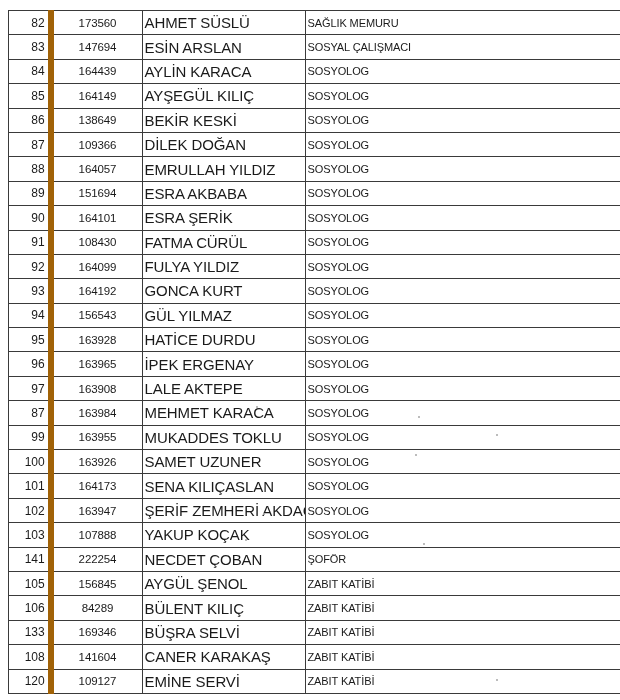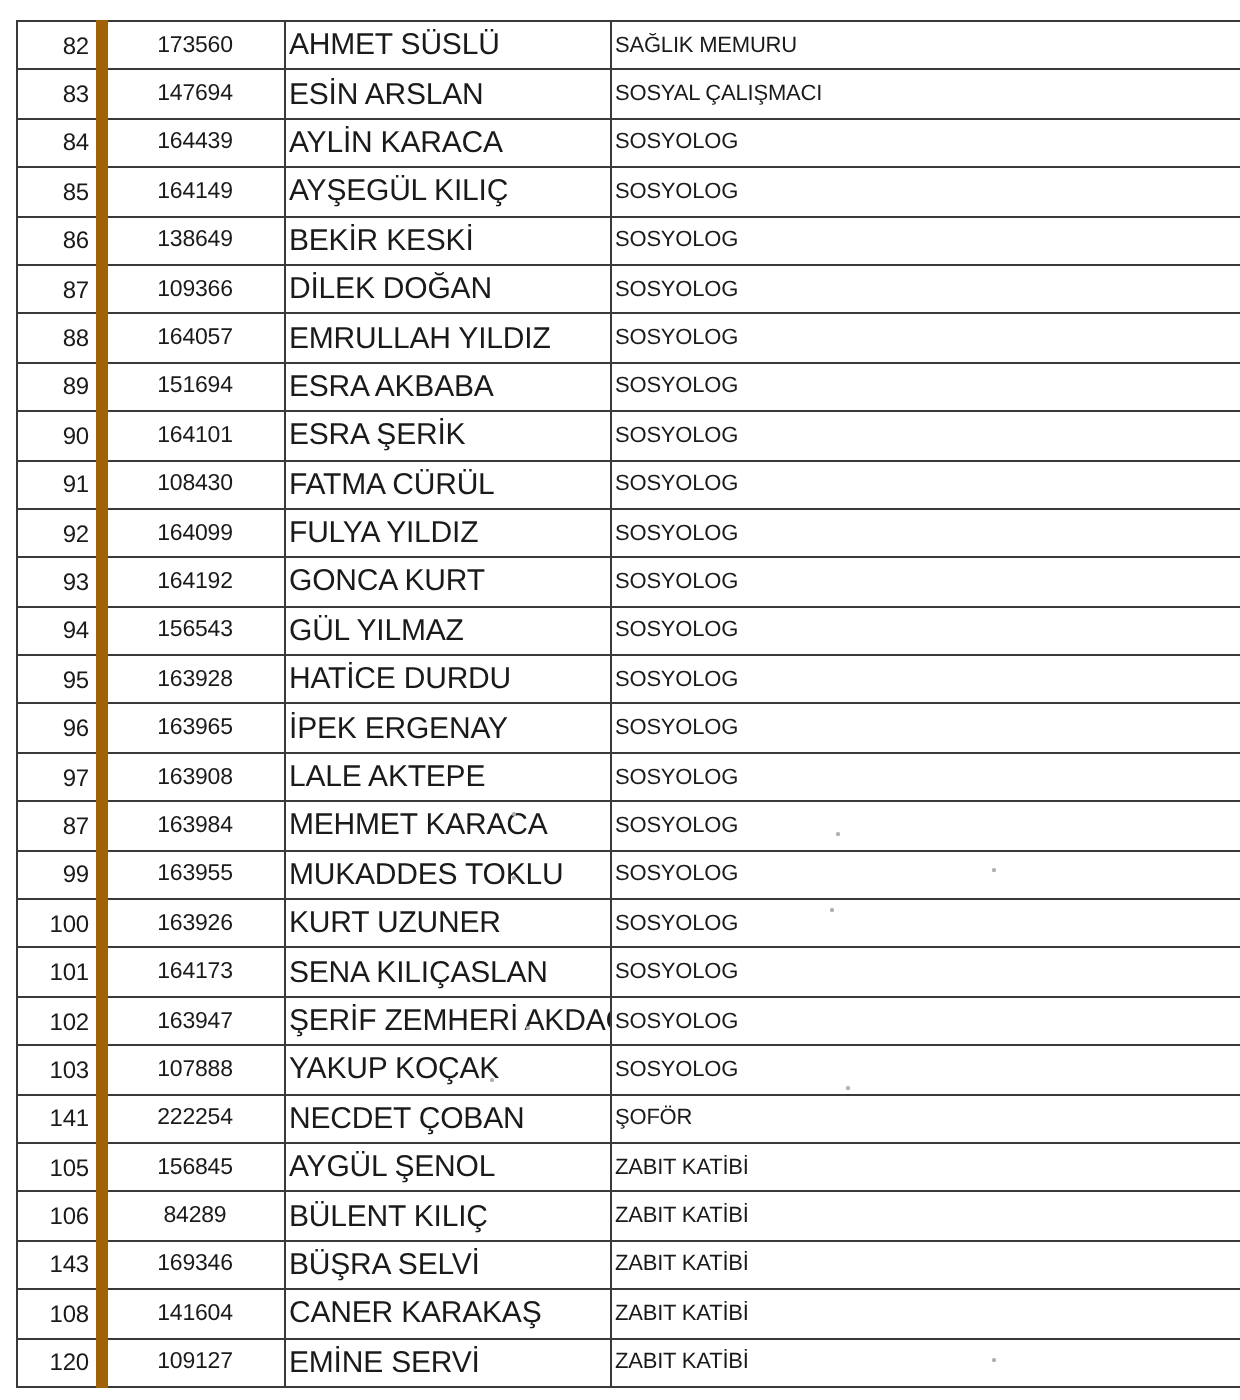--- a/index.html
+++ b/index.html
@@ -181,21 +181,21 @@
         </tr>
         <tr>
           <td class="c-no">99</td>
           <td class="c-id">163955</td>
           <td class="c-name">MUKADDES TOKLU</td>
           <td class="c-title">SOSYOLOG</td>
         </tr>
         <tr>
           <td class="c-no">100</td>
           <td class="c-id">163926</td>
-          <td class="c-name">KURT UZUNER</td>
+          <td class="c-name">SAMET UZUNER</td>
           <td class="c-title">SOSYOLOG</td>
         </tr>
         <tr>
           <td class="c-no">101</td>
           <td class="c-id">164173</td>
           <td class="c-name">SENA KILIÇASLAN</td>
           <td class="c-title">SOSYOLOG</td>
         </tr>
         <tr>
           <td class="c-no">102</td>
@@ -221,21 +221,21 @@
           <td class="c-name">AYGÜL ŞENOL</td>
           <td class="c-title">ZABIT KATİBİ</td>
         </tr>
         <tr>
           <td class="c-no">106</td>
           <td class="c-id">84289</td>
           <td class="c-name">BÜLENT KILIÇ</td>
           <td class="c-title">ZABIT KATİBİ</td>
         </tr>
         <tr>
-          <td class="c-no">143</td>
+          <td class="c-no">133</td>
           <td class="c-id">169346</td>
           <td class="c-name">BÜŞRA SELVİ</td>
           <td class="c-title">ZABIT KATİBİ</td>
         </tr>
         <tr>
           <td class="c-no">108</td>
           <td class="c-id">141604</td>
           <td class="c-name">CANER KARAKAŞ</td>
           <td class="c-title">ZABIT KATİBİ</td>
         </tr>

